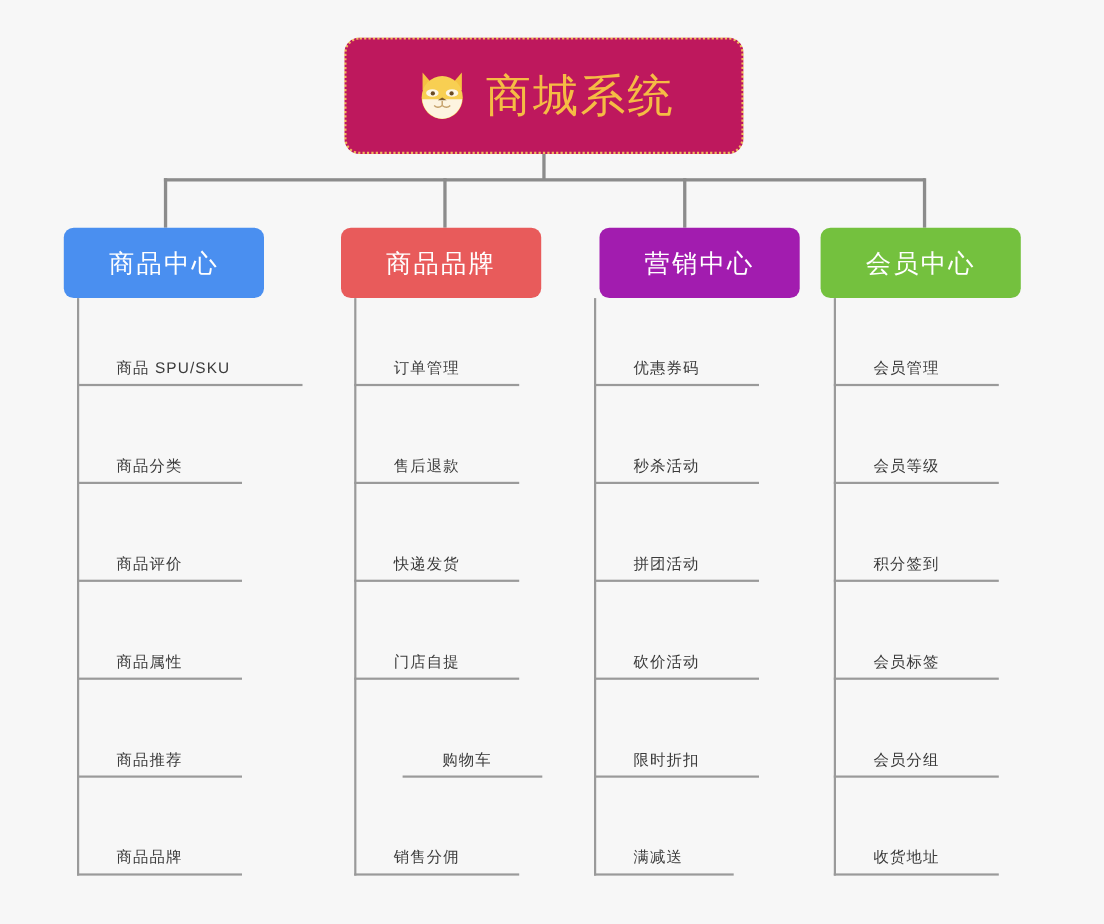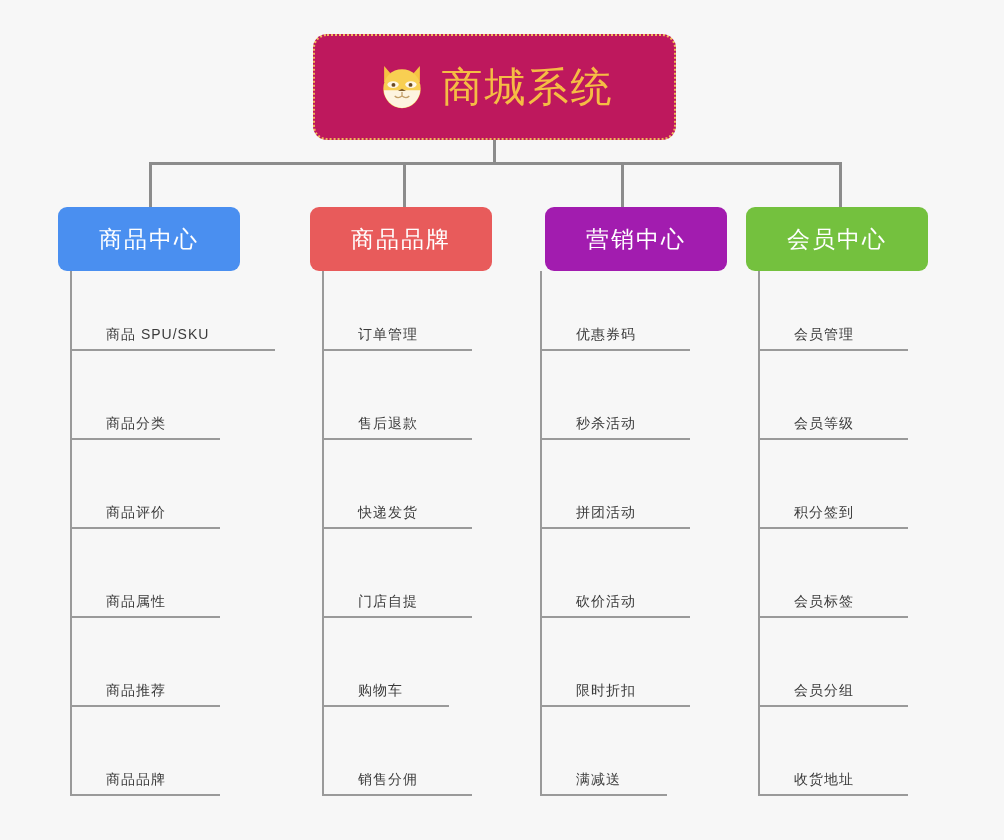--- a/index.html
+++ b/index.html
@@ -188,21 +188,21 @@
         <span class="leaf-label">售后退款</span>
       </div>
       <div class="leaf" style="top: 212px; height: 46px; width: 100%;">
         <div class="leaf-rule" style="width: 150px;"></div>
         <span class="leaf-label">快递发货</span>
       </div>
       <div class="leaf" style="top: 301px; height: 46px; width: 100%; text-align: center;">
         <div class="leaf-rule" style="width: 150px;"></div>
         <span class="leaf-label">门店自提</span>
       </div>
-      <div class="leaf" style="top: 390px; height: 46px; width: 100%;">
+      <div class="leaf" style="top: 390px; height: 46px; width: 100%; margin-left: 44px;">
         <div class="leaf-rule" style="width: 127px;"></div>
         <span class="leaf-label">购物车</span>
       </div>
       <div class="leaf" style="top: 479px; height: 46px; width: 100%;">
         <div class="leaf-rule" style="width: 150px;"></div>
         <span class="leaf-label">销售分佣</span>
       </div>
     </div>
   <div class="branch" style="left:540px; top:271px; width:200px; height:560px;">
       <div class="branch-stem" style="height: 525px;"></div>

